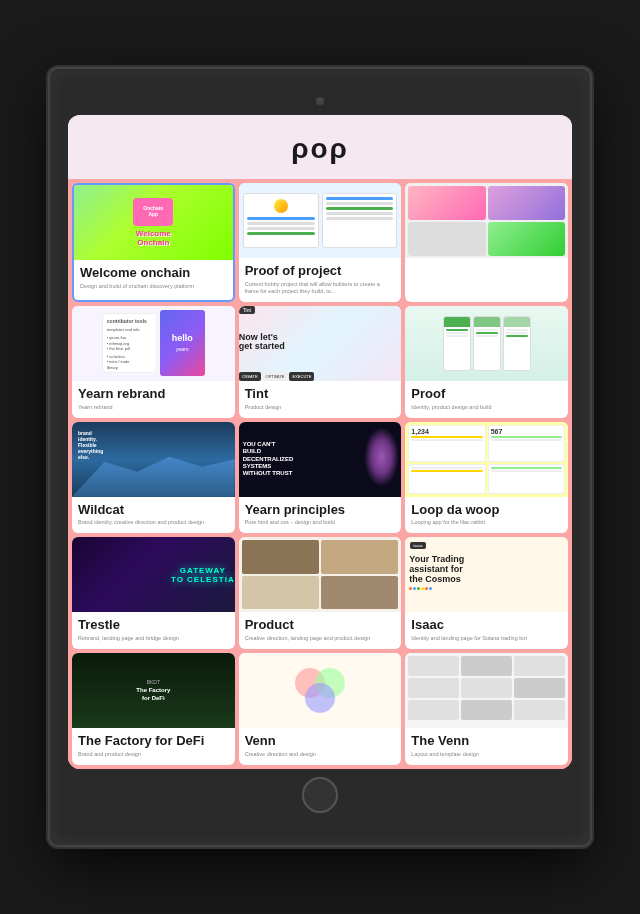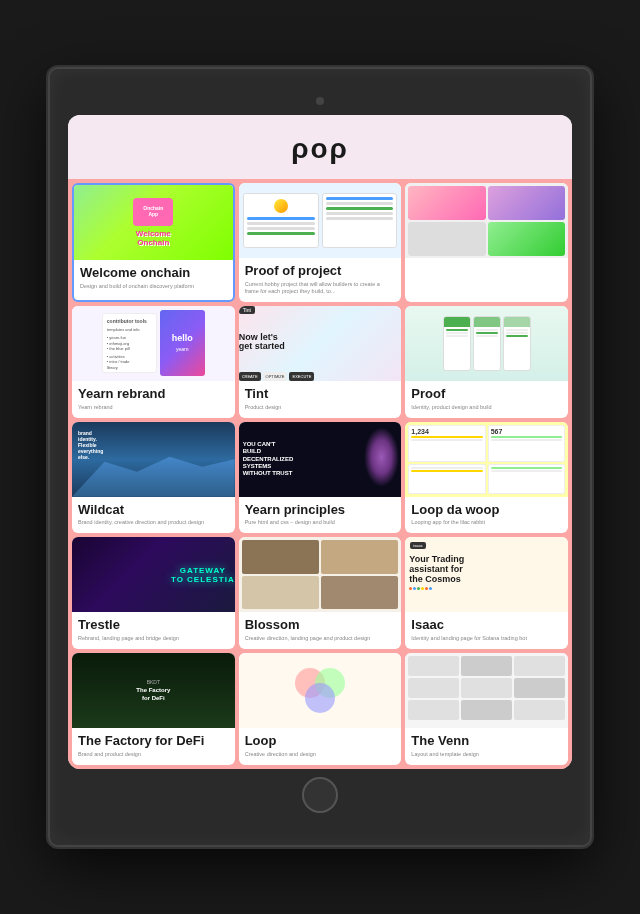--- a/index.html
+++ b/index.html
@@ -713,21 +713,21 @@
       </div>
 
       <div class="card">
         <div class="card-thumb thumb-konkrete">
           <div class="konkrete-cell konkrete-img1" style="height:100%"></div>
           <div class="konkrete-cell konkrete-img2" style="height:100%"></div>
           <div class="konkrete-cell konkrete-img3" style="height:100%"></div>
           <div class="konkrete-cell konkrete-img4" style="height:100%"></div>
         </div>
         <div class="card-info">
-          <div class="card-title">Blossom</div>
+          <div class="card-title">Product</div>
           <div class="card-desc">Creative direction, landing page and product design</div>
         </div>
       </div>
 
       <div class="card">
         <div class="card-thumb thumb-isaac">
           <div class="isaac-badge">isaoc</div>
           <div class="isaac-title">Your Trading<br>assistant for<br>the Cosmos</div>
           <div class="isaac-dots">
             <div class="isaac-dot"></div>
@@ -759,21 +759,21 @@
 
       <div class="card">
         <div class="card-thumb thumb-venn">
           <div class="venn-circles">
             <div class="venn-circle venn-c1"></div>
             <div class="venn-circle venn-c2"></div>
             <div class="venn-circle venn-c3"></div>
           </div>
         </div>
         <div class="card-info">
-          <div class="card-title">Loop</div>
+          <div class="card-title">Venn</div>
           <div class="card-desc">Creative direction and design</div>
         </div>
       </div>
 
       <div class="card">
         <div class="card-thumb thumb-last">
           <div class="last-col">
             <div class="last-cell"></div>
             <div class="last-cell"></div>
             <div class="last-cell"></div>

